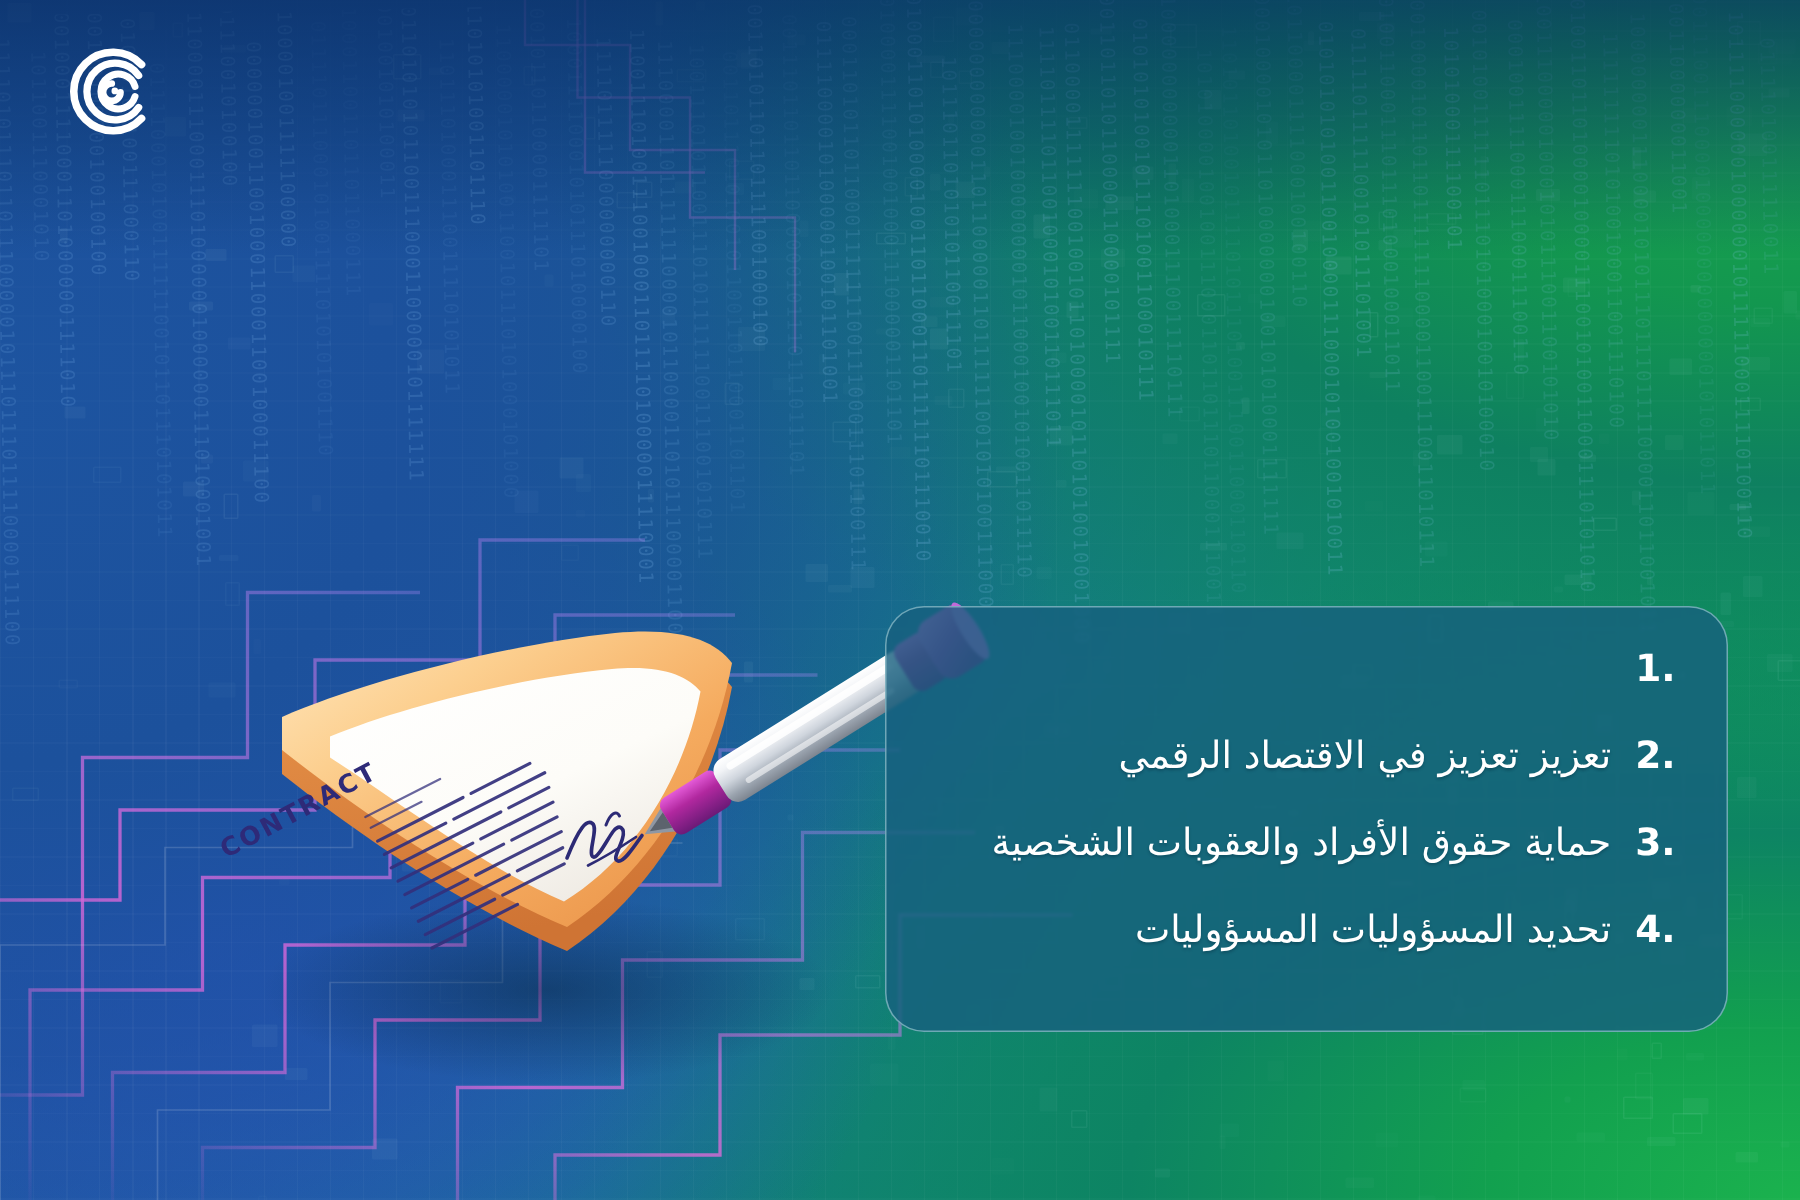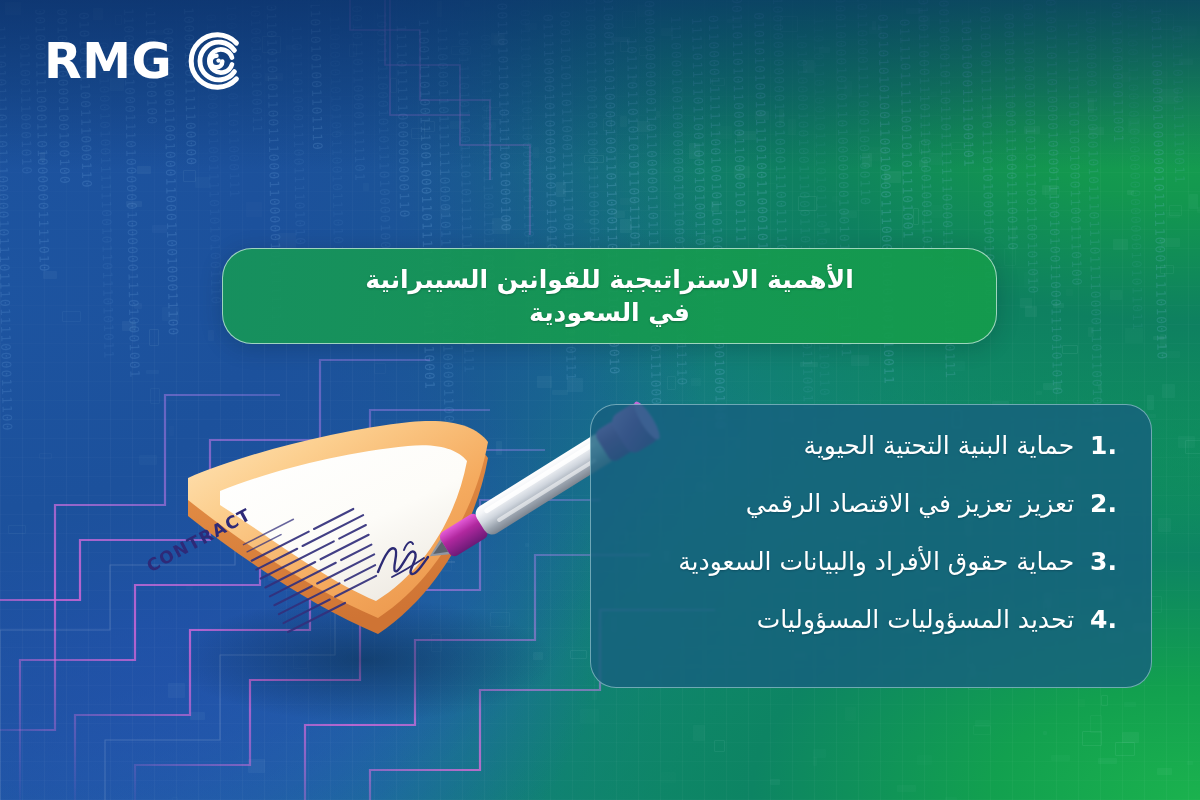--- a/index.html
+++ b/index.html
@@ -450,29 +450,22 @@
   <div class="logo">
     <svg class="logo-mark" viewBox="0 0 64 64">
       <g fill="none" stroke="#ffffff" stroke-linecap="round">
         <path d="M52 13.5 A27 27 0 1 0 52 50.5" stroke-width="5.2"></path>
         <path d="M50 21 A19.5 19.5 0 1 0 50 43" stroke-width="5.0"></path>
         <path d="M47.5 28.5 A12 12 0 1 0 47.5 35.5" stroke-width="4.8"></path>
         <path d="M31.5 26.5 A6 6 0 1 0 37.5 32.5" stroke-width="4.6"></path>
       </g>
       <circle cx="33.6" cy="31.6" r="2.3" fill="#ffffff"></circle>
     </svg>
-    <div class="logo-text">RMG</div>
   </div>
 
-  <div class="title-banner">
-    <div class="title-text">
-      <div>الأهمية الاستراتيجية للقوانين السيبرانية</div>
-      <div>في السعودية</div>
-    </div>
-  </div>
 
   <svg class="illus" viewBox="0 0 580 400">
     <defs>
       <linearGradient id="shGold" x1="0" y1="0" x2="1" y2="1">
         <stop offset="0%" stop-color="#ffe7bd"></stop>
         <stop offset="28%" stop-color="#fccf8f"></stop>
         <stop offset="62%" stop-color="#f5ab5f"></stop>
         <stop offset="100%" stop-color="#e88f45"></stop>
       </linearGradient>
       <linearGradient id="shGoldEdge" x1="0" y1="0" x2="0.3" y2="1">
@@ -568,31 +561,30 @@
 
       <rect x="520" y="130" width="36" height="44" rx="10" fill="url(#capGrad)"></rect>
       <ellipse cx="552" cy="152" rx="6" ry="22" fill="#d36ae0" opacity=".9"></ellipse>
     </g>
   </svg>
 
   <div class="points-panel">
 
     <div class="point-row">
       <span class="point-num">1.</span>
-      <span class="point-text">حماية البنية التحتية الحيوية</span>
     </div>
 
     <div class="point-row">
       <span class="point-num">2.</span>
       <span class="point-text">تعزيز تعزيز في الاقتصاد الرقمي</span>
     </div>
 
     <div class="point-row">
       <span class="point-num">3.</span>
-      <span class="point-text">حماية حقوق الأفراد والبيانات السعودية</span>
+      <span class="point-text">حماية حقوق الأفراد والعقوبات الشخصية</span>
     </div>
 
     <div class="point-row">
       <span class="point-num">4.</span>
       <span class="point-text">تحديد المسؤوليات المسؤوليات</span>
     </div>
 
   </div>
 
 </div>

